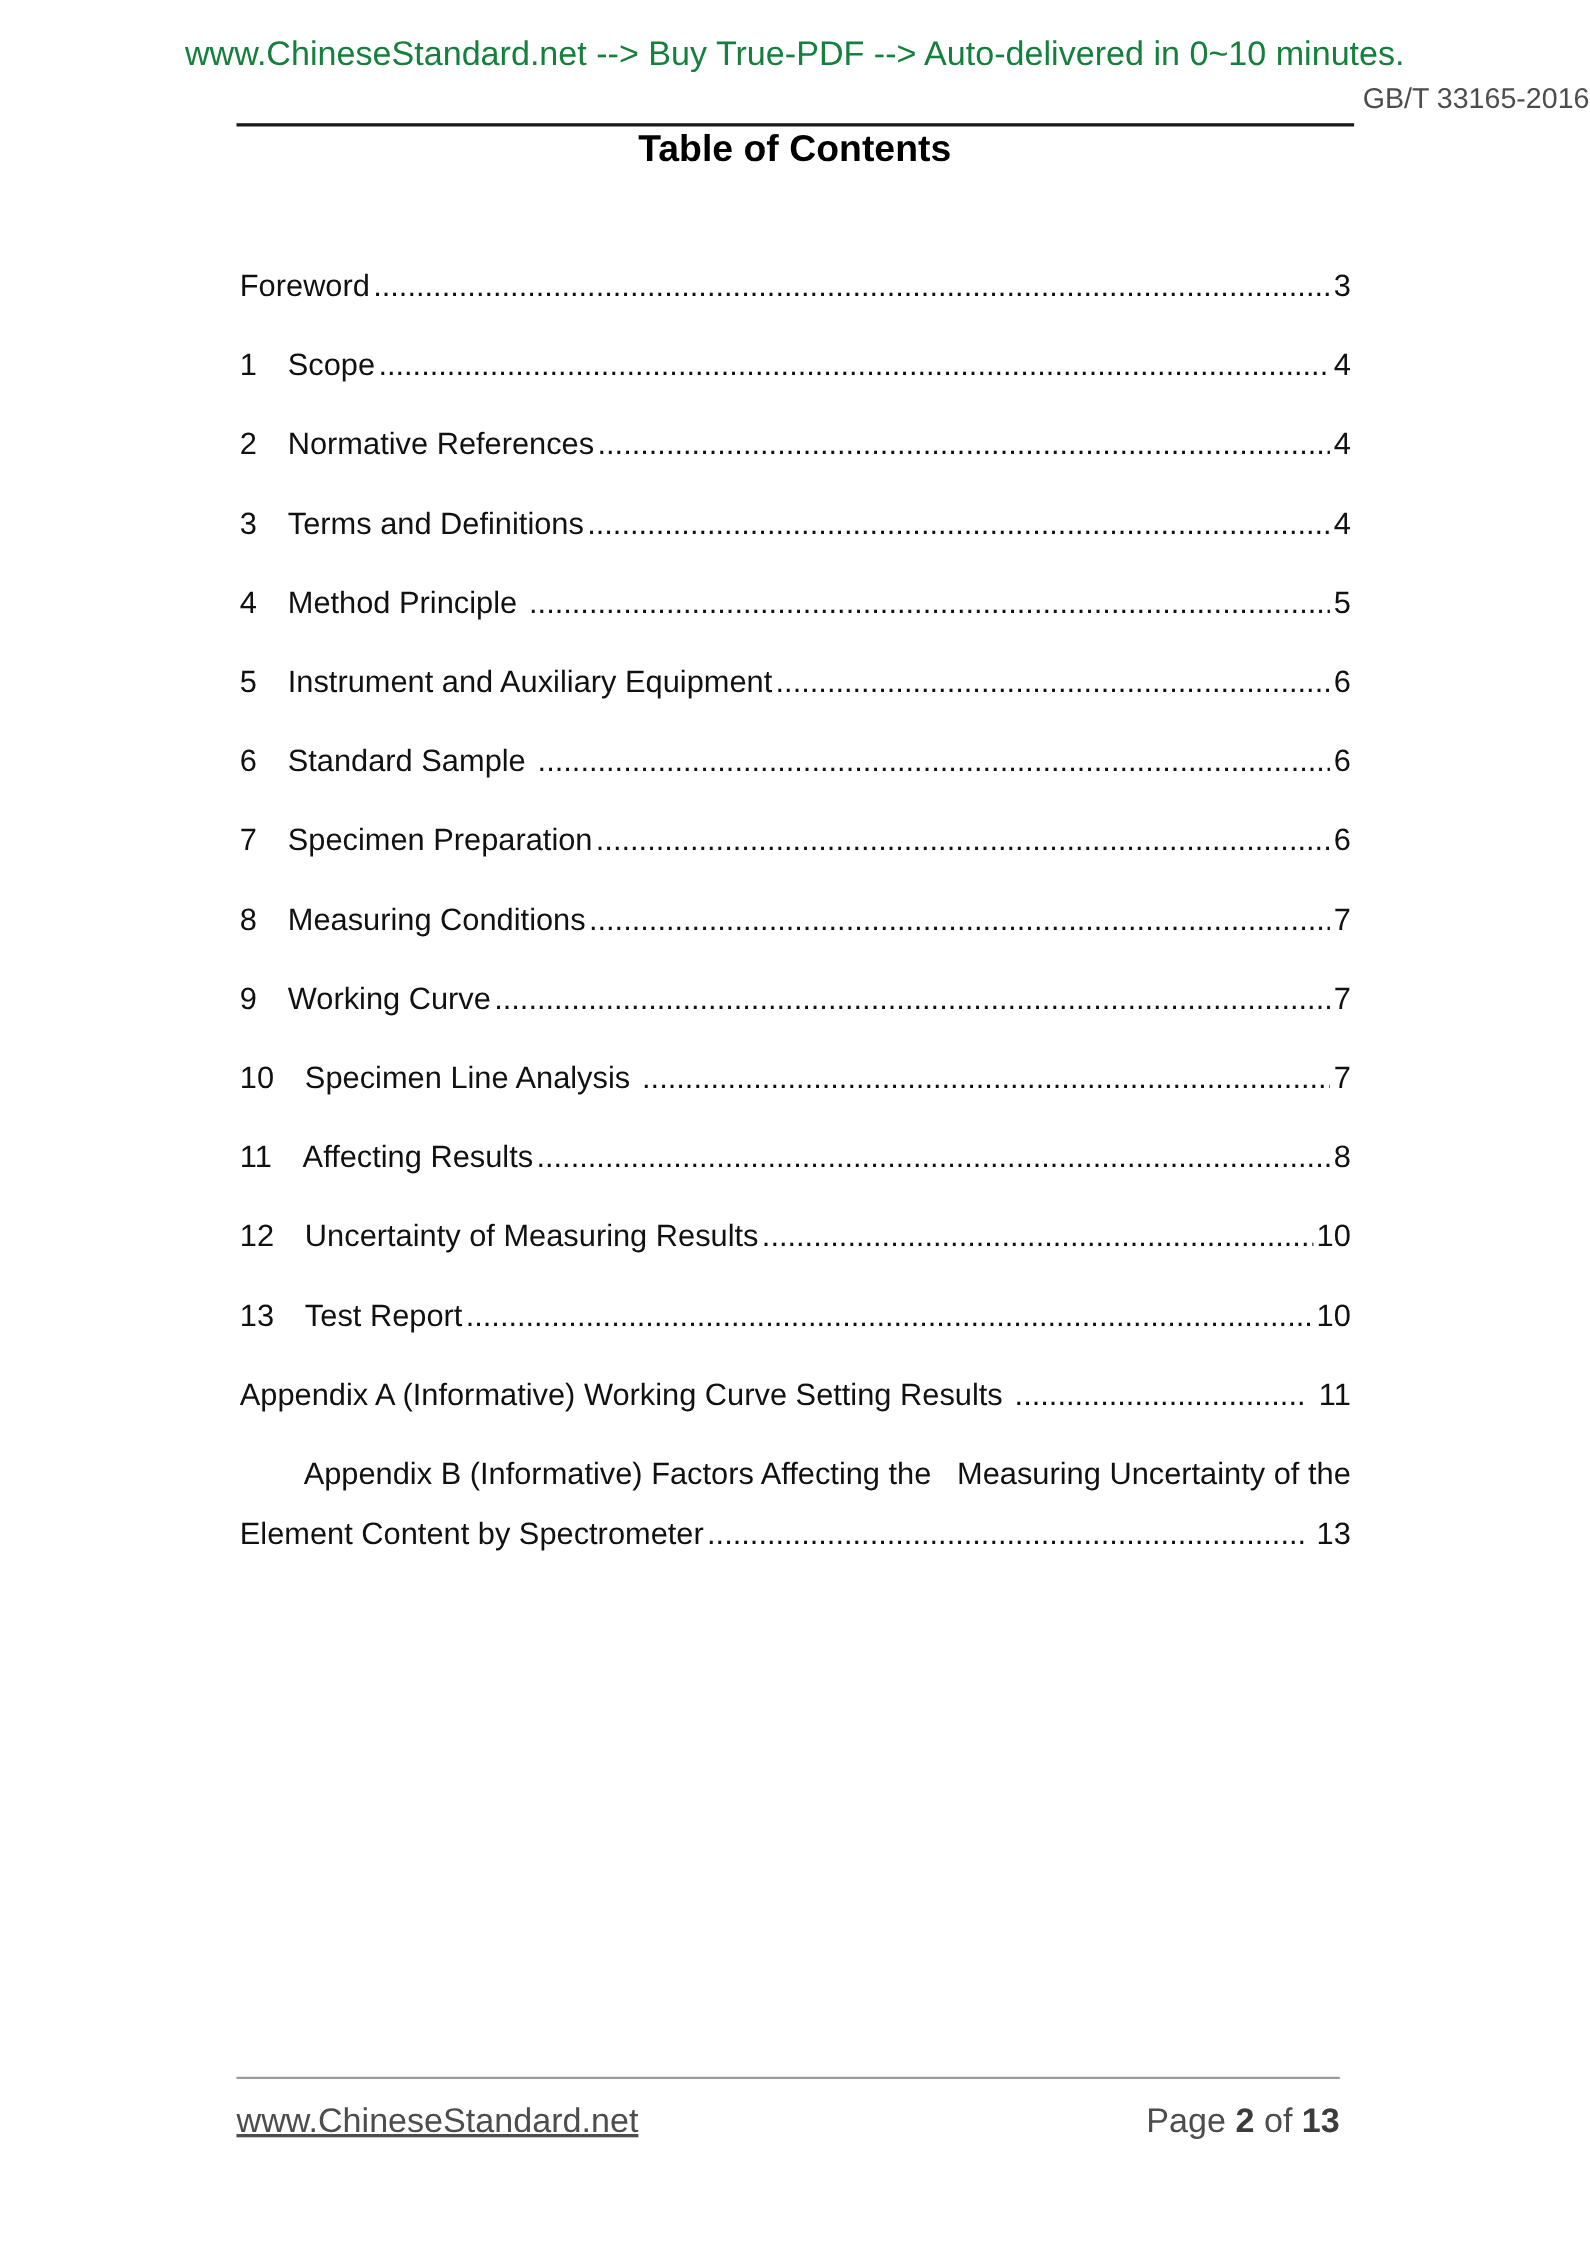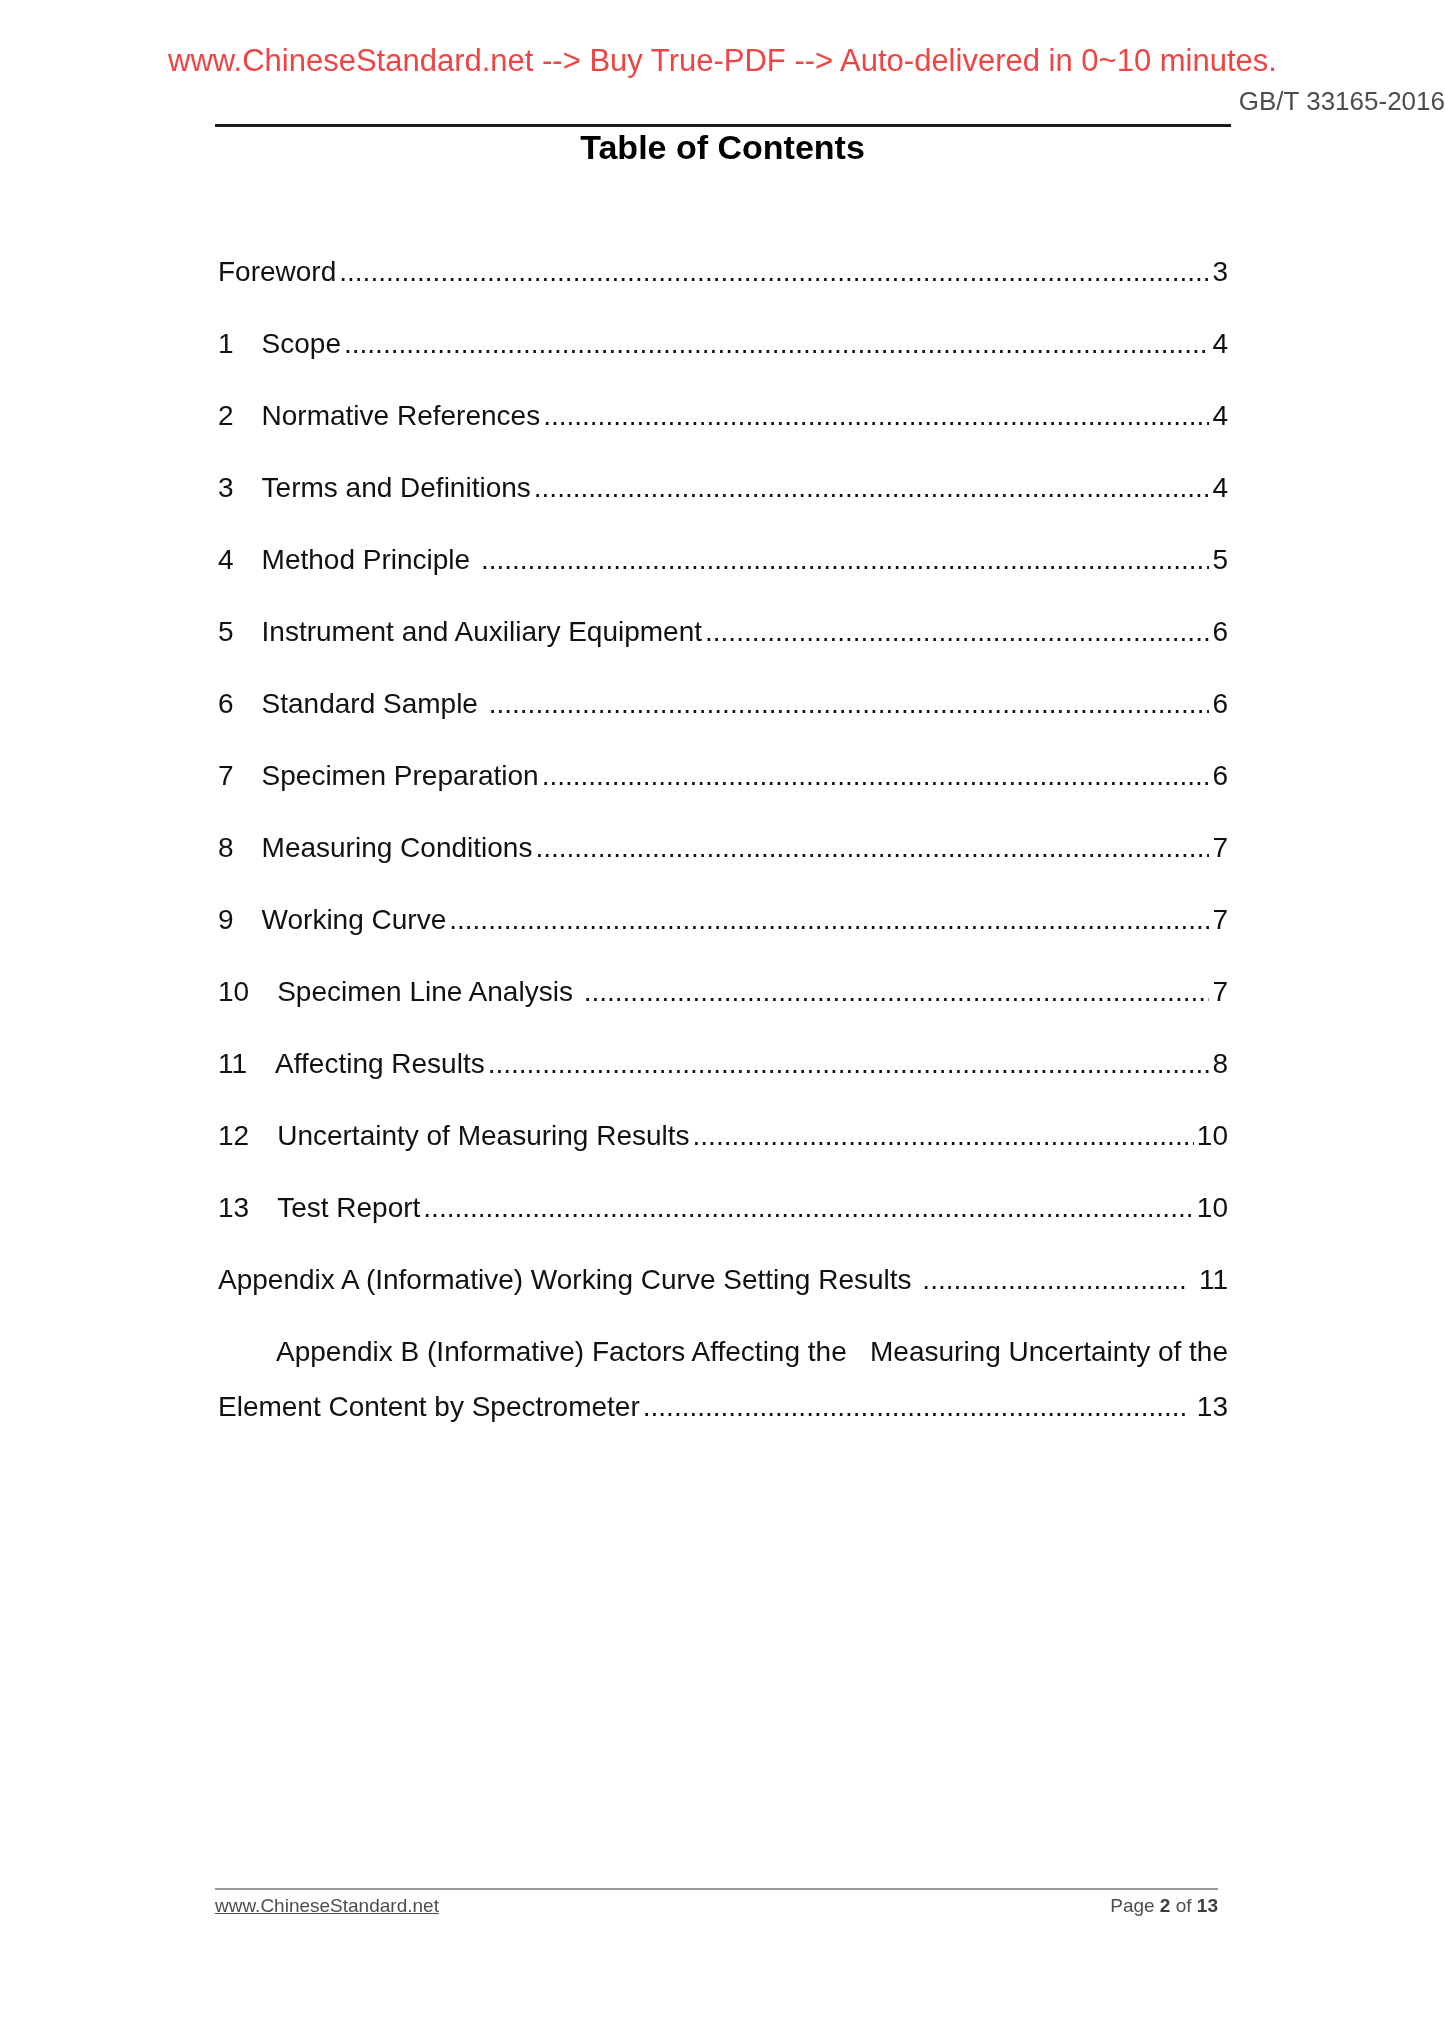--- a/index.html
+++ b/index.html
@@ -2,22 +2,22 @@
 <html><head>
 <meta charset="utf-8">
 <style>
   html,body{margin:0;padding:0;}
   body{
     width:1445px;height:2044px;position:relative;background:#ffffff;
     font-family:"Liberation Sans","DejaVu Sans",sans-serif;
     -webkit-font-smoothing:antialiased;
   }
   .hdr1{
-    padding-top:44px;text-align:center;font-size:31px;line-height:34px;
-    color:#ef4444;white-space:pre;
+    padding-top:32px;text-align:center;font-size:31px;line-height:34px;
+    color:#15803d;white-space:pre;
   }
   .hdr2{
     margin-top:9px;text-align:right;font-size:26px;line-height:28px;
     color:#4d4d4f;
   }
   .hdr-rule{
     width:1016px;margin:9px auto 0 auto;border:0;border-top:3px solid #1b1b1b;height:0;
   }
   .doc-title{
     text-align:center;font-size:34px;line-height:40px;
@@ -34,23 +34,23 @@
   .toc-num:empty{display:none;margin:0;}
   .toc-label{white-space:pre;}
   .leader{
     flex:1 1 auto;overflow:hidden;white-space:nowrap;color:#111111;
     margin-left:3px;min-width:0;
   }
   .toc-page{white-space:pre;margin-left:3px;}
   .toc-row.no-leader{margin-bottom:21px;justify-content:flex-end;}
   .footer{
     position:absolute;left:215px;top:1888px;width:1003px;
-    border-top:2px solid #9a9a9a;
+    border-top:2px solid #9a9a9a;padding-top:22px;
     display:flex;justify-content:space-between;align-items:baseline;
-    font-size:19px;line-height:32px;color:#4d4d4d;gap:40px;
+    font-size:31px;line-height:32px;color:#4d4d4d;gap:40px;
   }
   .footer-site{
     color:#4d4d4d;text-decoration:underline;cursor:pointer;
   }
   .footer-page b{color:#3c3c3c;font-weight:bold;}
 </style>
 </head>
 <body>
 
 <div class="hdr1">www.ChineseStandard.net --&gt; Buy True-PDF --&gt; Auto-delivered in 0~10 minutes.</div>

